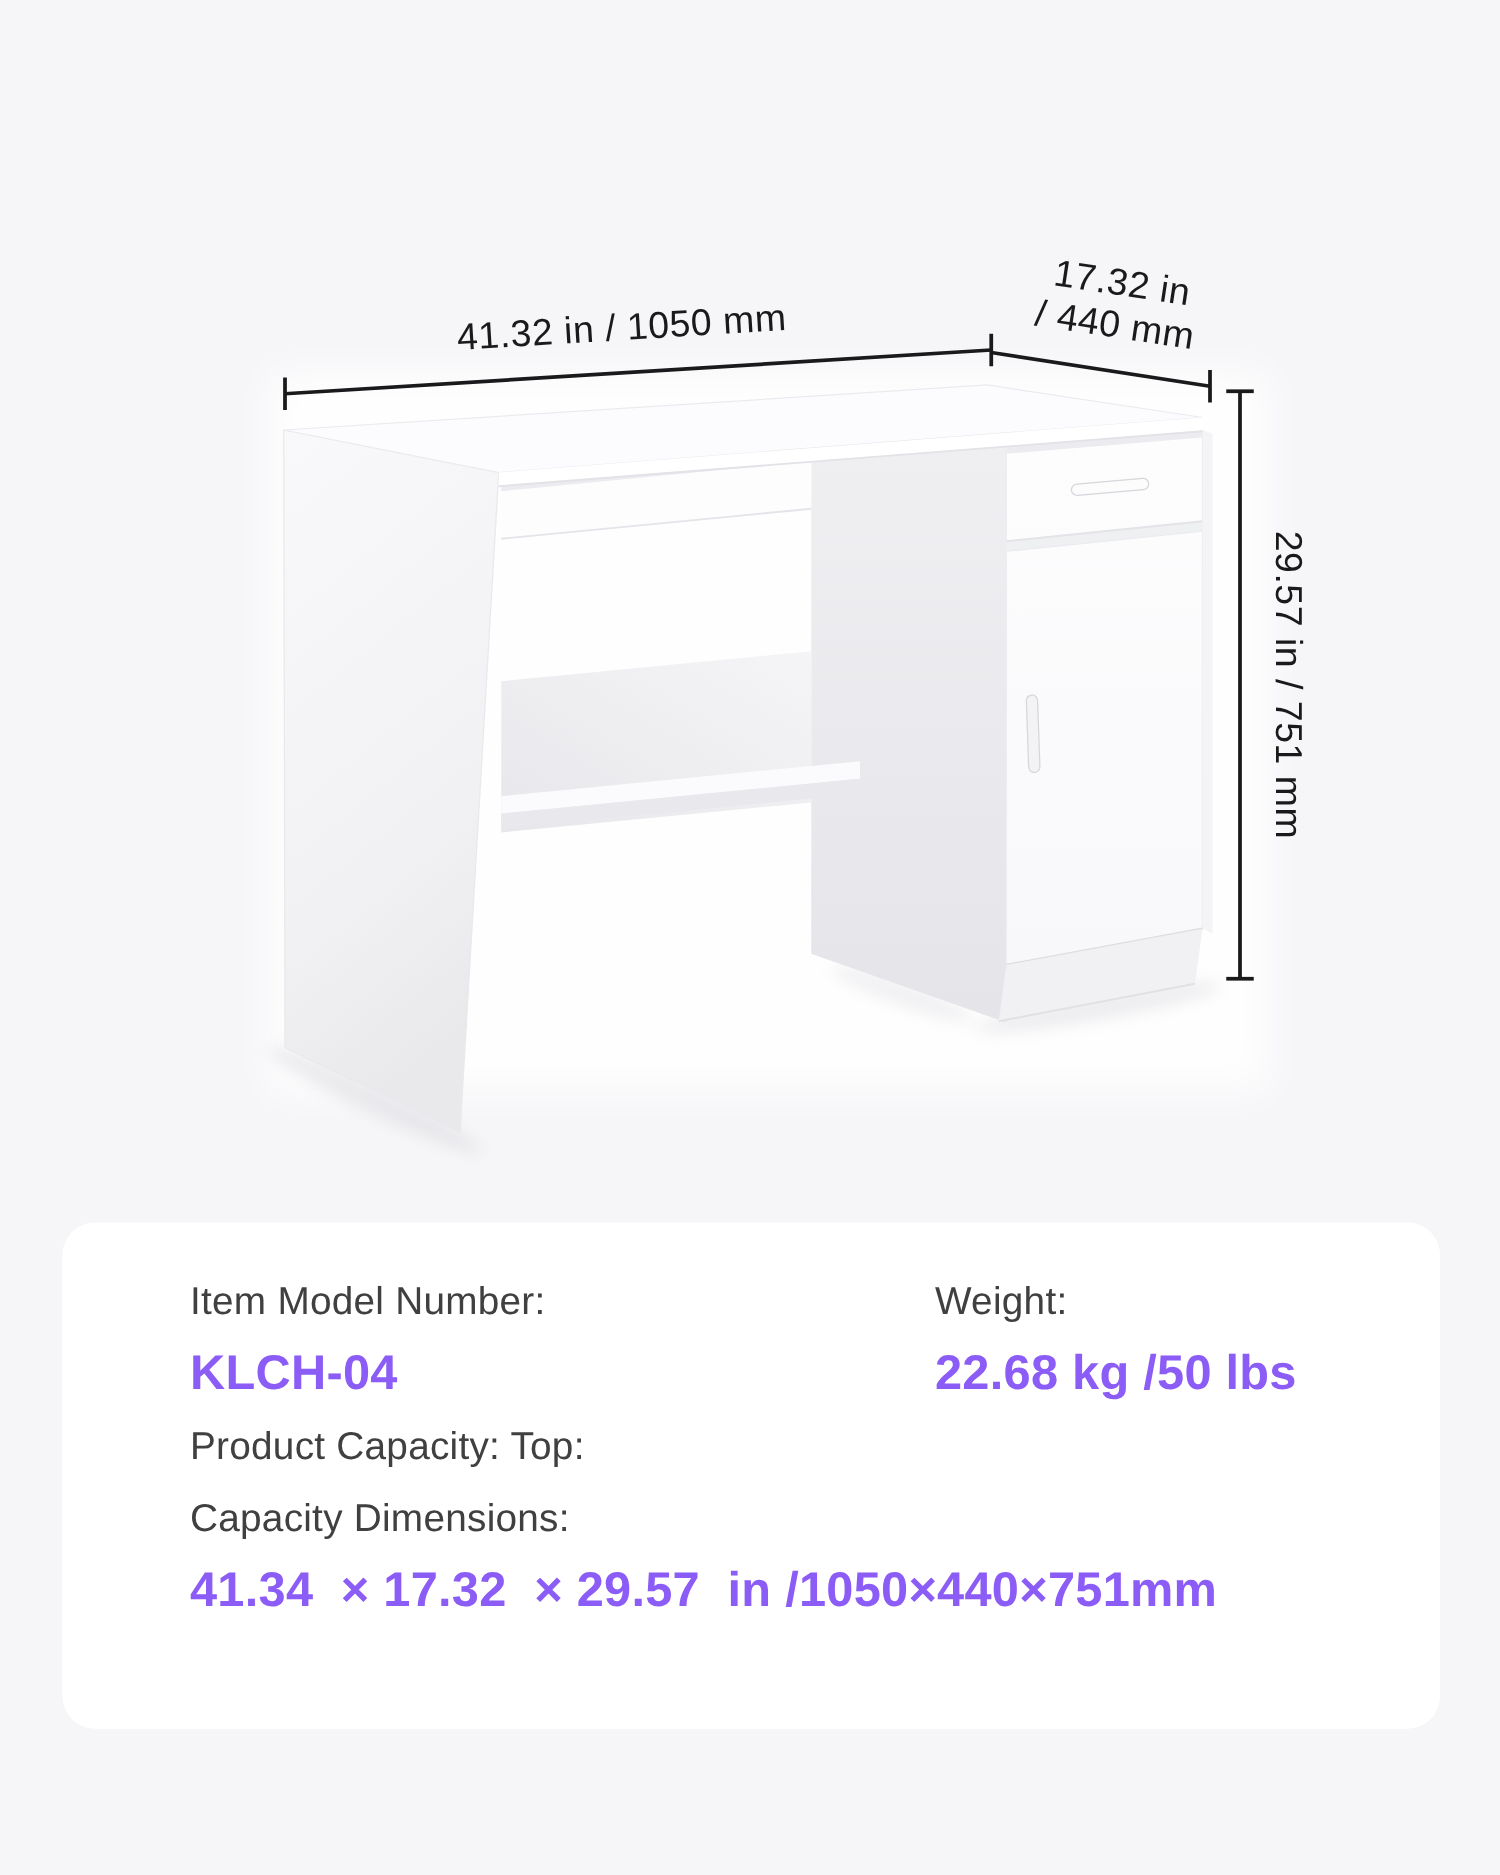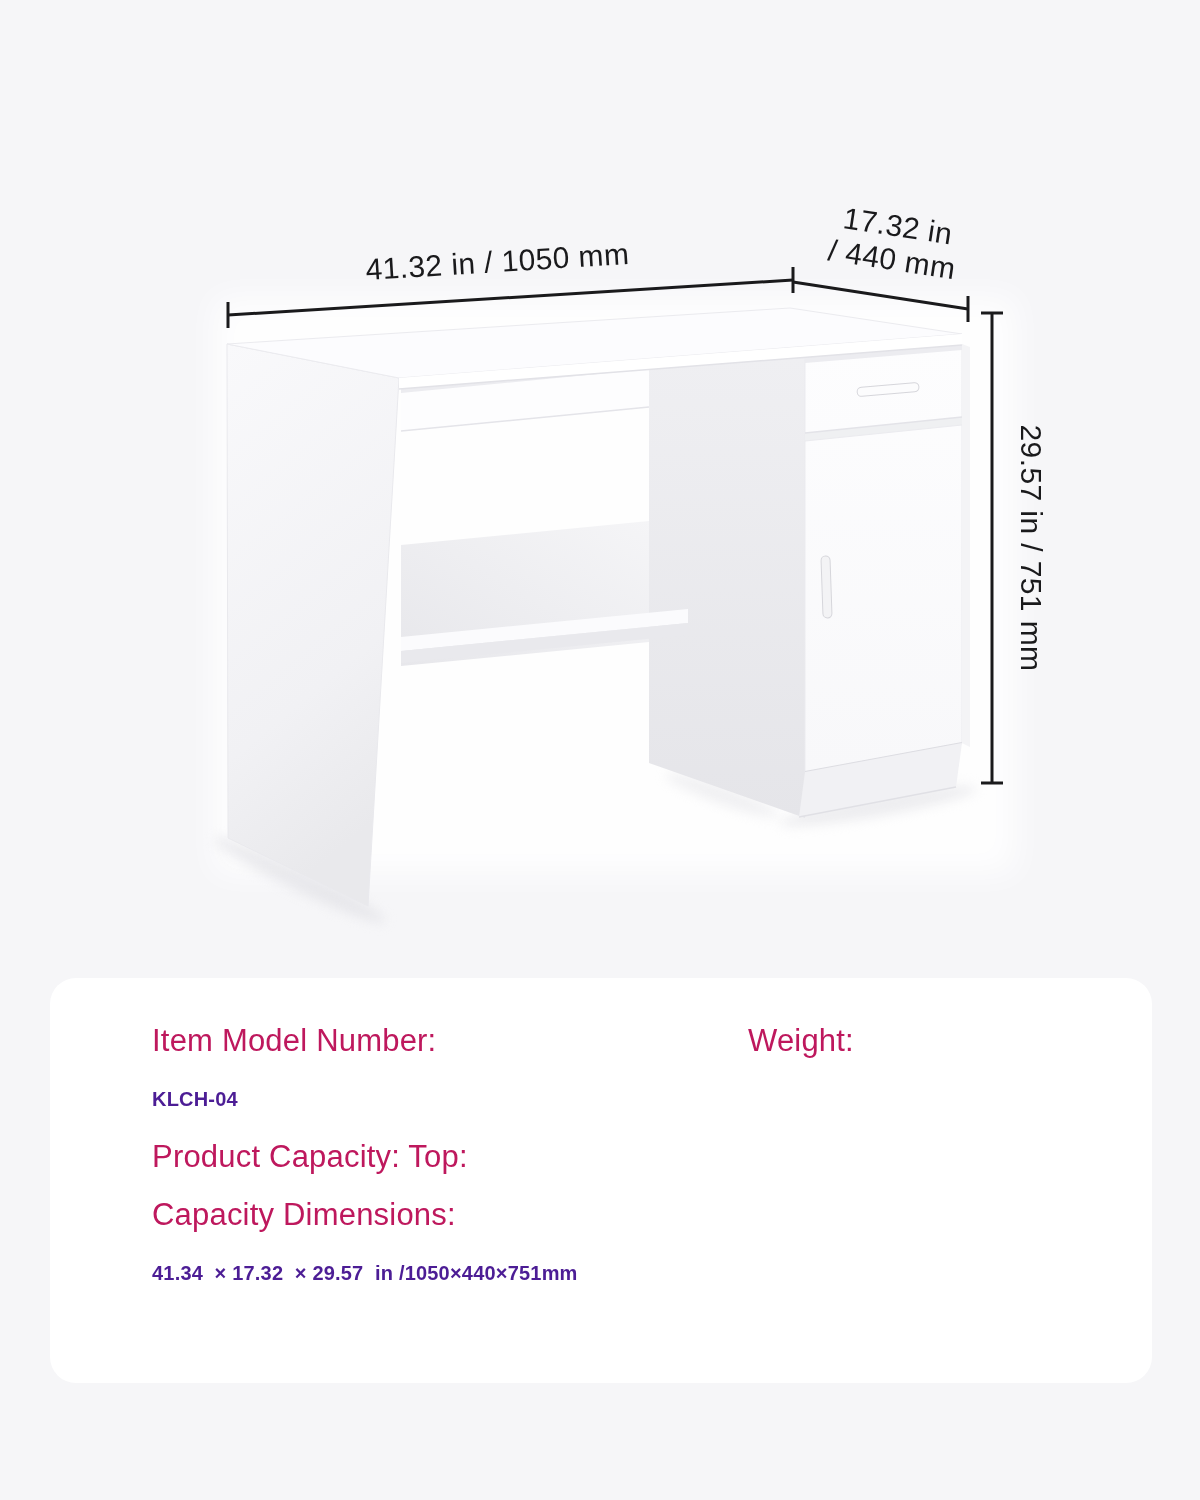--- a/index.html
+++ b/index.html
@@ -28,30 +28,30 @@
   }
   .spec-col{
     position:absolute;
     top:46px;
   }
   .spec-col-left{left:102px;width:570px;}
   .spec-col-right{left:698px;width:380px;}
   .spec-label{
     font-size:31px;
     line-height:34px;
-    color:#be185d;
+    color:#404040;
     letter-spacing:0.2px;
     margin-bottom:24px;
     white-space:pre;
   }
   .spec-value{
-    font-size:20px;
+    font-size:39px;
     line-height:34px;
     font-weight:700;
-    color:#4c1d95;
+    color:#8b5cf6;
     letter-spacing:0.2px;
     margin-bottom:24px;
     white-space:pre;
   }
 </style>
 </head>
 <body>
 
 <div class="page">
 
@@ -148,16 +148,17 @@
   <div class="spec-card">
     <div class="spec-col spec-col-left">
       <div class="spec-label">Item Model Number:</div>
       <div class="spec-value">KLCH-04</div>
       <div class="spec-label">Product Capacity: Top:</div>
       <div class="spec-label">Capacity Dimensions:</div>
       <div class="spec-value">41.34  × 17.32  × 29.57  in /1050×440×751mm</div>
     </div>
     <div class="spec-col spec-col-right">
       <div class="spec-label">Weight:</div>
+      <div class="spec-value">22.68 kg /50 lbs</div>
     </div>
   </div>
 
 </div>
 
 </body></html>

